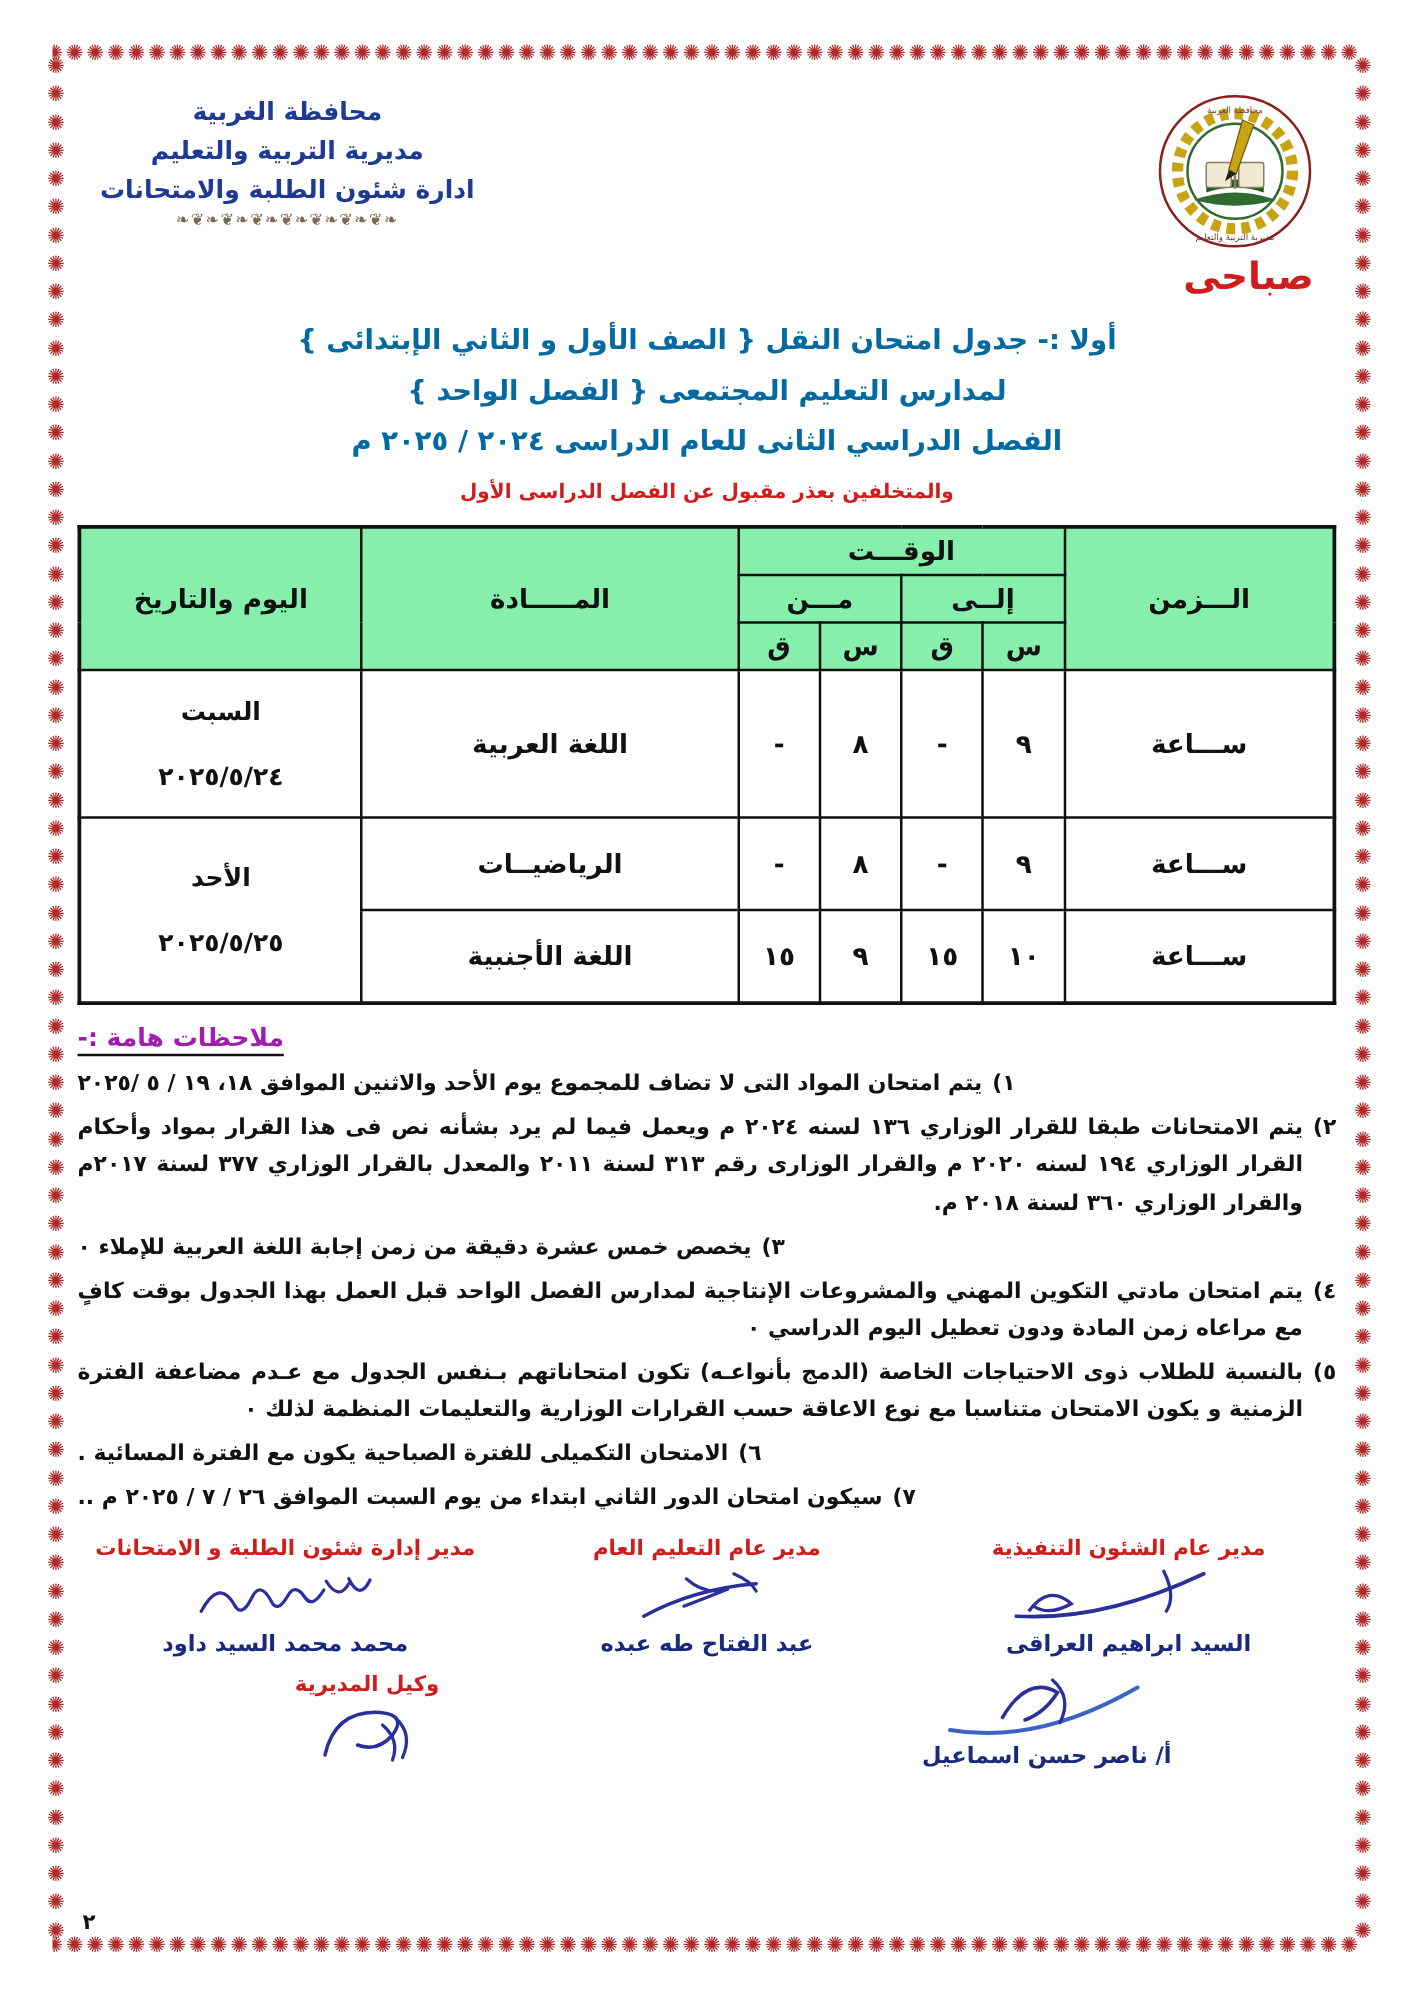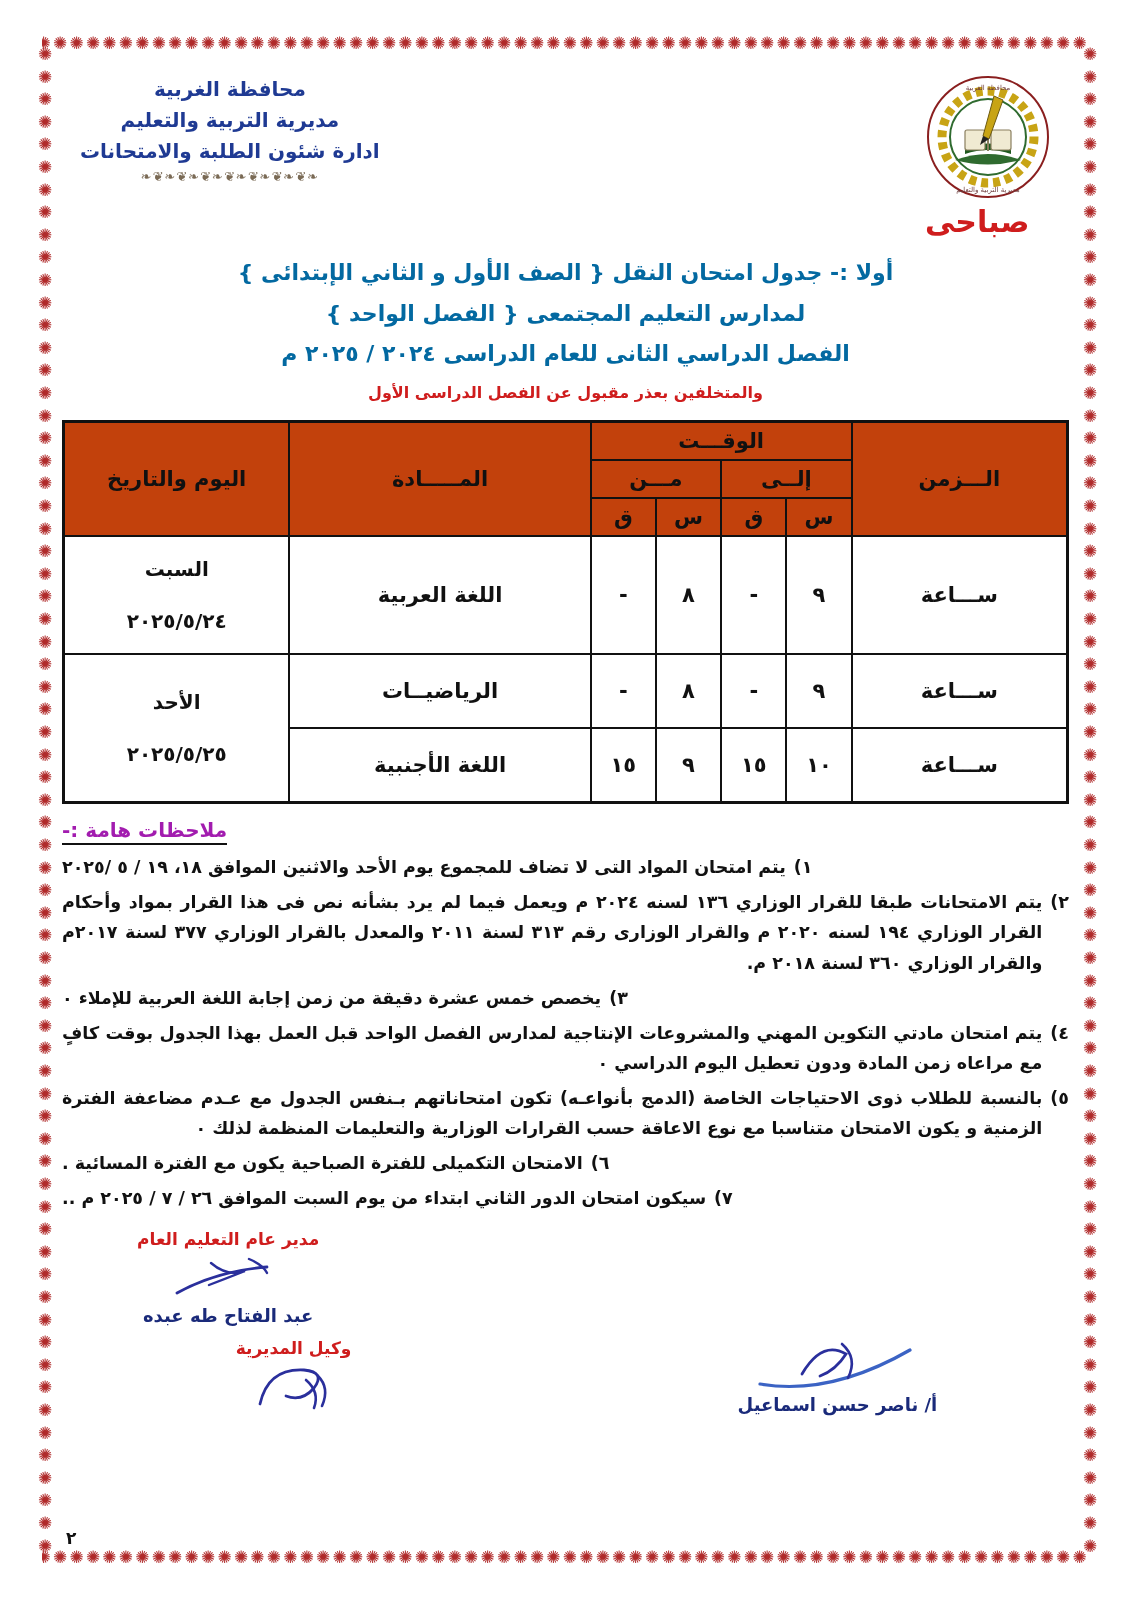--- a/index.html
+++ b/index.html
@@ -76,21 +76,21 @@
     letter-spacing: 1px;
     margin-top: 2px;
     direction: ltr;
   }
 
   
   .logo-wrap { position: relative; width: 126px; height: 126px; margin-right: 18px;}
   .logo-wrap svg { display: block; }
   .shift-label {
     margin-top: 4px;
-    text-align: left;
+    text-align: right;
     color: #cf1d1d;
     font-weight: bold;
     font-size: 30px;
     width: 126px;
     margin-right: 18px;
     letter-spacing: 0.5px;
   }
 
   
   .titles { text-align: center; margin-top: 14px; }
@@ -118,21 +118,21 @@
     border: 3px solid #111;
   }
   table.sched th, table.sched td {
     border: 2px solid #111;
     text-align: center;
     vertical-align: middle;
     font-weight: bold;
     color: #111;
   }
   table.sched thead th {
-    background: #c2410c;
+    background: #86efac;
     font-size: 21px;
     padding: 6px 2px;
   }
   th.h-time-main { font-size: 22px; letter-spacing: 2px; }
   th.h-sub { font-size: 19px; letter-spacing: 2px; }
   th.h-unit { font-size: 18px; padding: 4px 0; }
   th.h-tall { font-size: 21px; letter-spacing: 1px; }
 
   td.cell { font-size: 21px; padding: 24px 2px; background:#fff; }
   td.c-day {
@@ -366,33 +366,54 @@
         </li>
         <li class="short">
           <span class="n-marker">٧)</span>
           <span class="n-text">سيكون امتحان الدور الثاني ابتداء من يوم السبت الموافق ٢٦ / ٧ / ٢٠٢٥ م ..</span>
         </li>
       </ol>
 
     <div class="sig-area">
 
       <div class="sig-row">
+        <div class="sig-col">
+          <div class="sig-title">مدير إدارة شئون الطلبة و الامتحانات</div>
+          <div class="sig-scribble">
+            <svg width="170" height="54" viewBox="0 0 170 54" aria-hidden="true">
+              <path d="M18 40 q14 -26 26 -6 q6 12 14 -4 q7 -15 16 2 q5 10 13 -4 q6 -11 14 1 q6 9 15 -6" fill="none" stroke="#2a2f9c" stroke-width="2.6" stroke-linecap="round"></path>
+              <path d="M118 16 q10 16 18 2 M136 14 q9 18 17 1" fill="none" stroke="#2a2f9c" stroke-width="2.6" stroke-linecap="round"></path>
+            </svg>
+          </div>
+          <div class="sig-name">محمد محمد السيد داود</div>
+        </div>
 
         <div class="sig-col">
           <div class="sig-title">مدير عام التعليم العام</div>
           <div class="sig-scribble">
             <svg width="150" height="54" viewBox="0 0 150 54" aria-hidden="true">
               <path d="M24 44 q40 -22 90 -26" fill="none" stroke="#2a2f9c" stroke-width="2.8" stroke-linecap="round"></path>
               <path d="M58 14 q16 14 34 8 q-20 8 -36 14" fill="none" stroke="#2a2f9c" stroke-width="2.4" stroke-linecap="round"></path>
               <path d="M96 10 q14 6 18 14" fill="none" stroke="#2a2f9c" stroke-width="2.4" stroke-linecap="round"></path>
             </svg>
           </div>
           <div class="sig-name">عبد الفتاح طه عبده</div>
         </div>
 
+        <div class="sig-col">
+          <div class="sig-title">مدير عام الشئون التنفيذية</div>
+          <div class="sig-scribble">
+            <svg width="200" height="54" viewBox="0 0 200 54" aria-hidden="true">
+              <path d="M10 44 q70 4 150 -34" fill="none" stroke="#2a2f9c" stroke-width="3" stroke-linecap="round"></path>
+              <path d="M20 40 q16 -22 34 -6 q-18 10 -30 2" fill="none" stroke="#2a2f9c" stroke-width="2.6"></path>
+              <path d="M128 8 q10 20 2 32" fill="none" stroke="#2a2f9c" stroke-width="2.6" stroke-linecap="round"></path>
+            </svg>
+          </div>
+          <div class="sig-name">السيد ابراهيم العراقى</div>
+        </div>
       </div>
 
       <div class="sig-row second">
         <div class="sig-col two">
           <div class="sig-title">وكيل المديرية</div>
           <div class="sig-scribble">
             <svg width="140" height="56" viewBox="0 0 140 56" aria-hidden="true">
               <path d="M36 46 q8 -36 44 -34 q22 2 10 18 q-12 14 -28 8" fill="none" stroke="#2a2f9c" stroke-width="2.8" stroke-linecap="round"></path>
               <path d="M82 22 q14 12 8 28 M94 18 q12 12 4 30" fill="none" stroke="#2a2f9c" stroke-width="2.6" stroke-linecap="round"></path>
             </svg>

